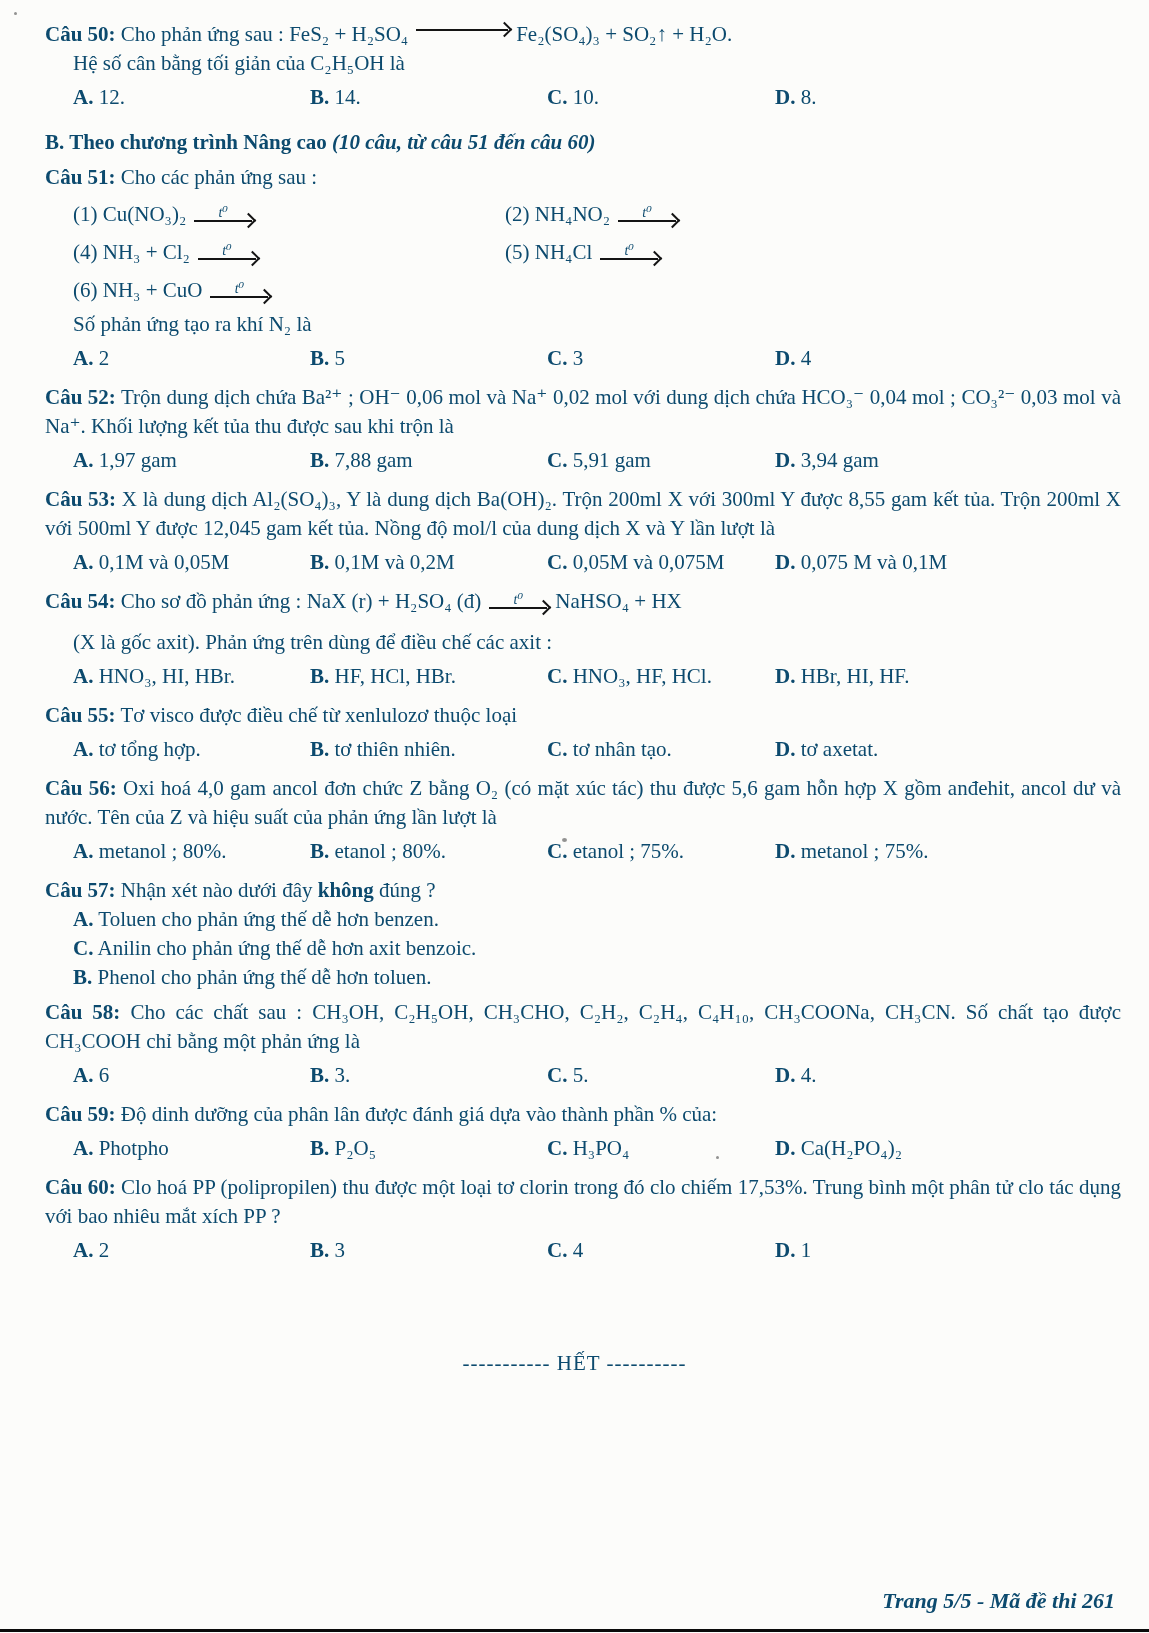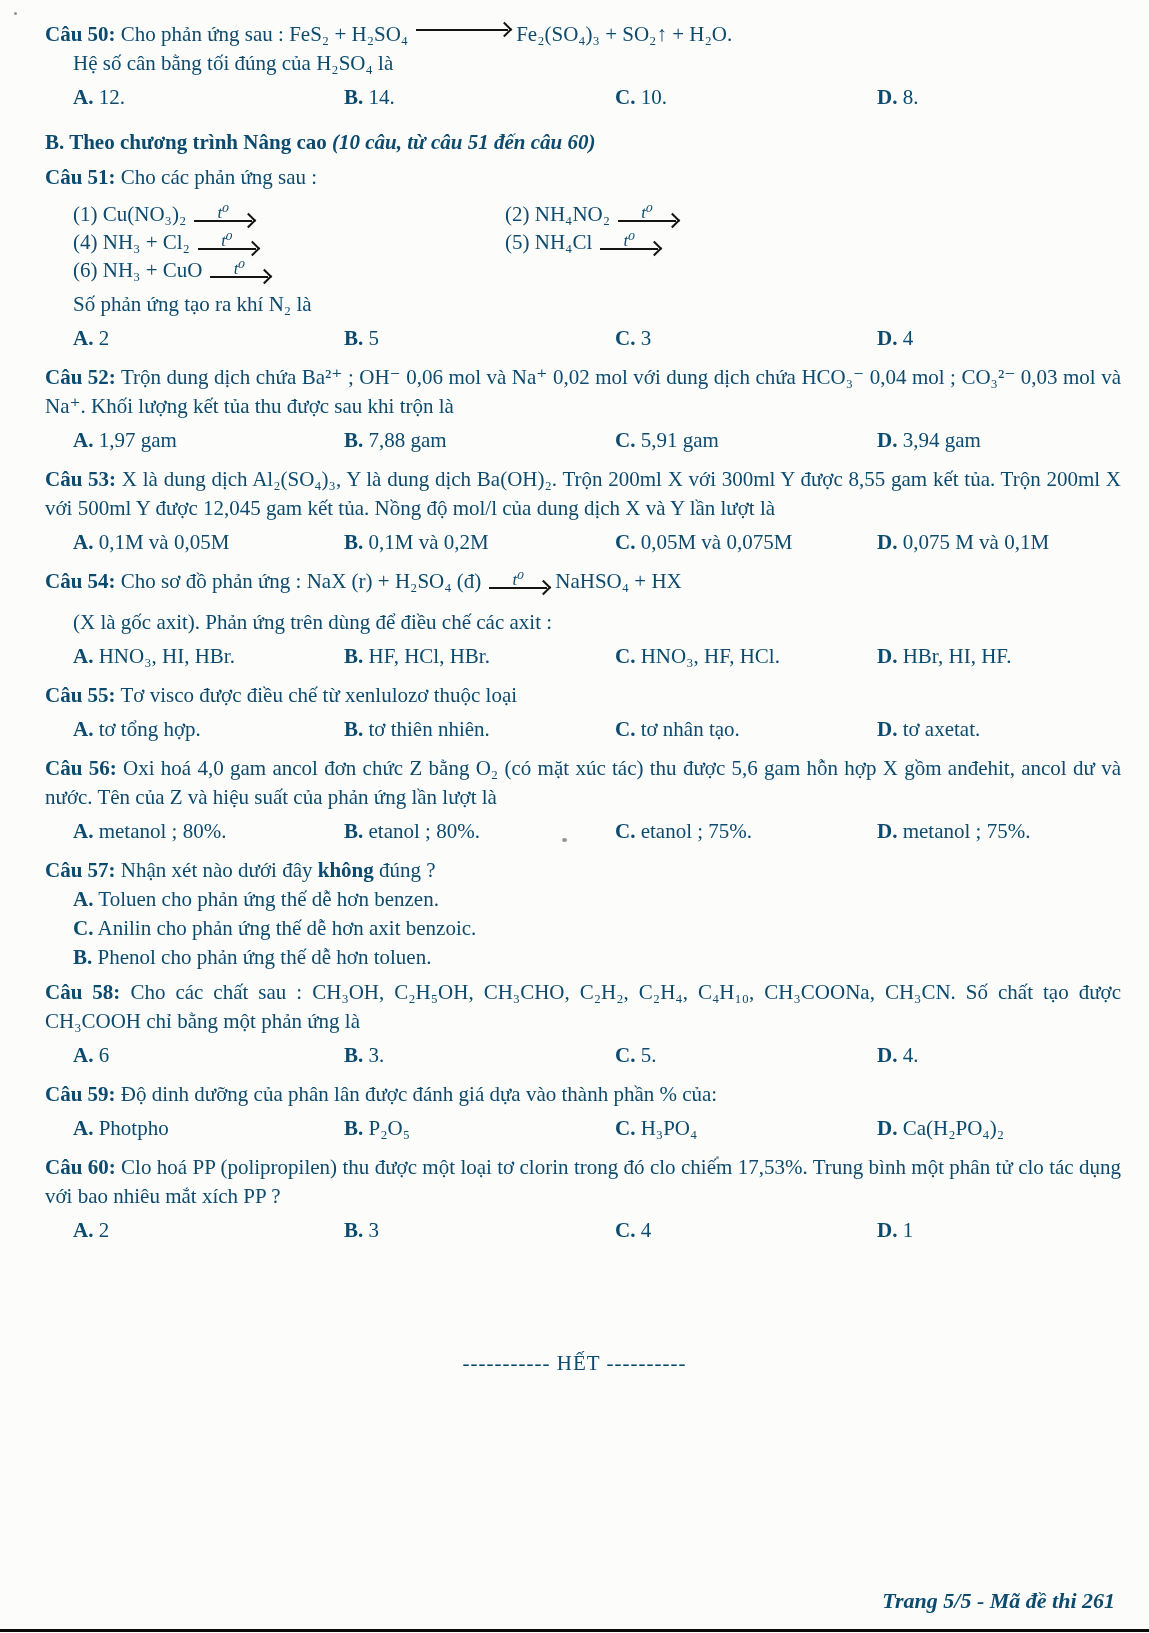--- a/index.html
+++ b/index.html
@@ -19,42 +19,41 @@
   .line{line-height:29px;}
   .stem{line-height:29px;text-align:justify;}
   .stem b{font-weight:bold;}
   .indent{padding-left:28px;}
   .opts{
     display:grid;
     grid-template-columns:237px 237px 228px auto;
     padding-left:28px;
     margin:4px 0 10px;
     line-height:30px;
-    gap:34px;
   }
   .opt b{font-weight:bold;}
   .opt-line{padding-left:28px;line-height:29px;}
   .section-head{margin:16px 0 6px;line-height:29px;font-weight:bold;}
   .section-head .it{font-style:italic;}
   .rxn-grid{
     display:grid;
     grid-template-columns:432px auto;
-    row-gap:0;
+    row-gap:10px;
     padding-left:28px;
     margin:8px 0 6px;
     line-height:28px;
   }
   .rxn{white-space:nowrap;}
   .arrow{
     display:inline-flex;flex-direction:column;align-items:center;
     vertical-align:middle;position:relative;top:1px;
     margin:0 8px;
   }
   .arrow .albl{
-    font-size:17px;line-height:12px;font-style:italic;
+    font-size:14px;line-height:12px;font-style:italic;
     white-space:nowrap;padding:0 3px 1px;
   }
   .arrow .shaft{
     position:relative;width:58px;height:0;
     border-bottom:2px solid #141414;margin-bottom:5px;
   }
   .arrow.plain{top:-4px;}
   .arrow .shaft.long{width:92px;}
   .arrow .shaft::after{
     content:"";position:absolute;right:-2px;top:-5px;
@@ -76,21 +75,21 @@
 <div class="page">
   <div class="content">
 
     <div class="q">
       <div class="line">
         <b>Câu 50:</b>
         <span>Cho phản ứng sau : FeS₂ + H₂SO₄</span><span class="arrow plain">
             <span class="shaft long"></span>
           </span><span>Fe₂(SO₄)₃ + SO₂↑ + H₂O.</span>
       </div>
-      <div class="line indent">Hệ số cân bằng tối đúng của H₂SO₄ là</div>
+      <div class="line indent">Hệ số cân bằng tối giản của C₂H₅OH là</div>
       <div class="opts">
         <span class="opt"><b>A.</b> <span>12.</span></span>
         <span class="opt"><b>B.</b> <span>14.</span></span>
         <span class="opt"><b>C.</b> <span>10.</span></span>
         <span class="opt"><b>D.</b> <span>8.</span></span>
       </div>
     </div>
 
     <div class="section-head">
       <b>B. Theo chương trình Nâng cao </b><b class="it">(10 câu, từ câu 51 đến câu 60)</b>

